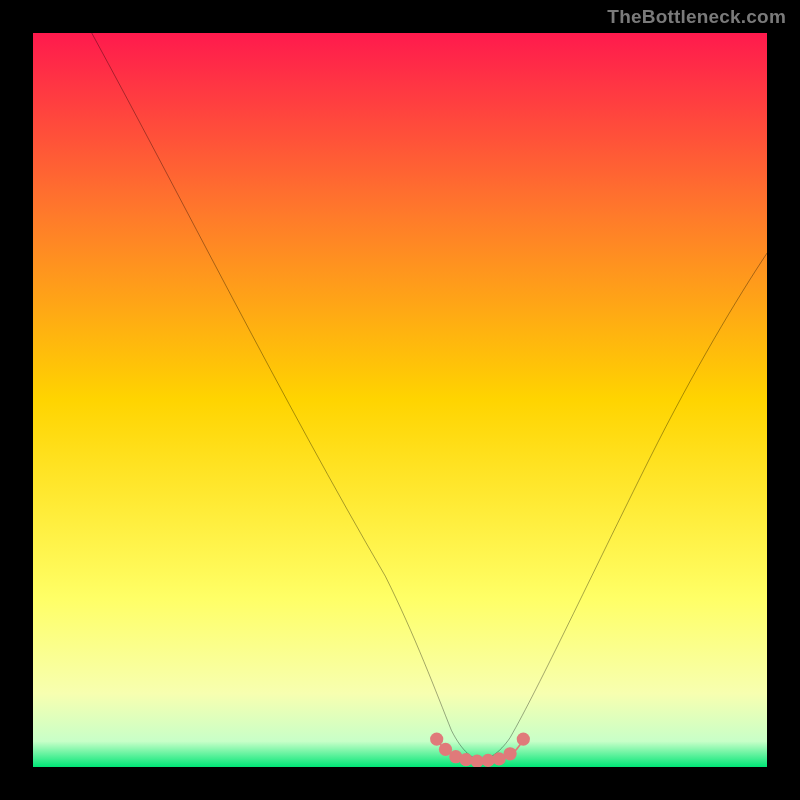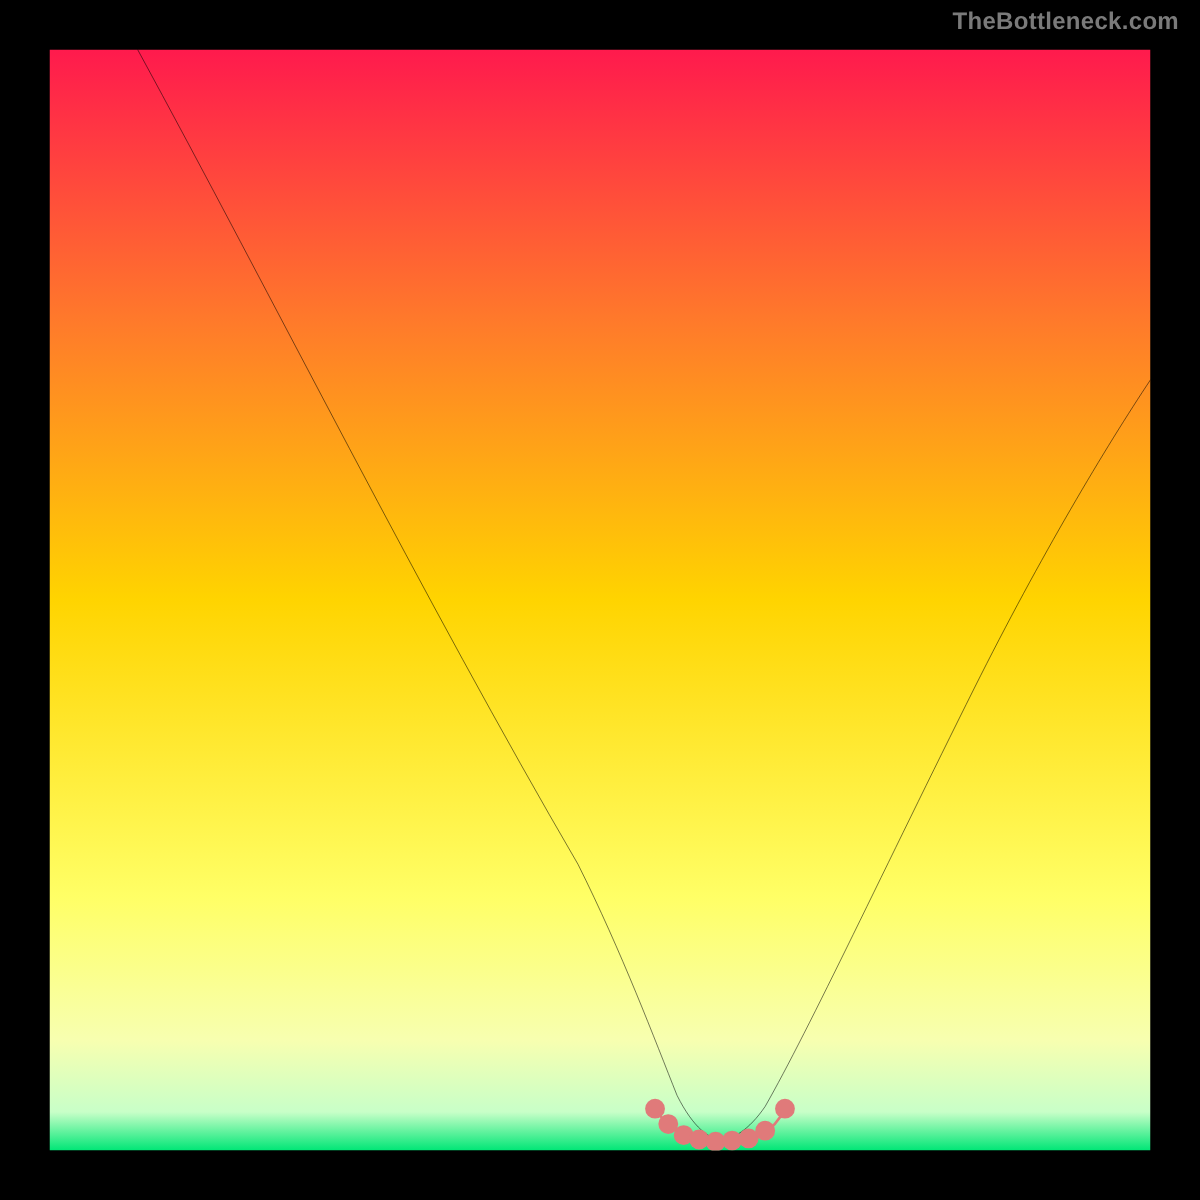--- a/index.html
+++ b/index.html
@@ -14,21 +14,21 @@
   .frame {
     position: absolute;
     inset: 0;
     background: #000;
   }
   .watermark {
     position: absolute;
     top: 6px;
     right: 14px;
     color: #7a7a7a;
-    font-size: 16px;
+    font-size: 19px;
     font-weight: 600;
     letter-spacing: 0.2px;
     z-index: 10;
   }
   .plot {
     position: absolute;
     left: 33px;
     top: 33px;
     width: 734px;
     height: 734px;

